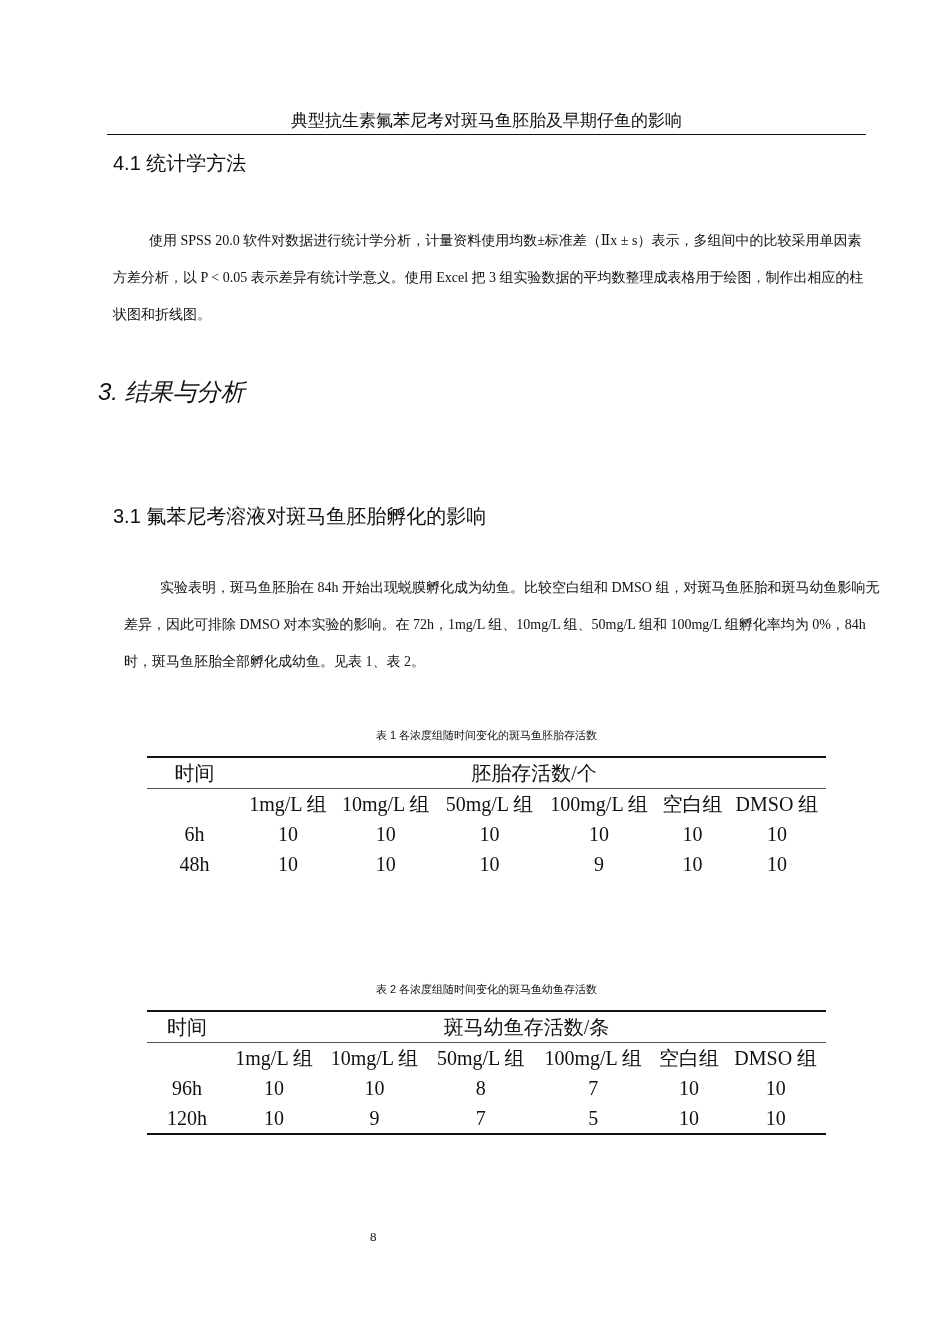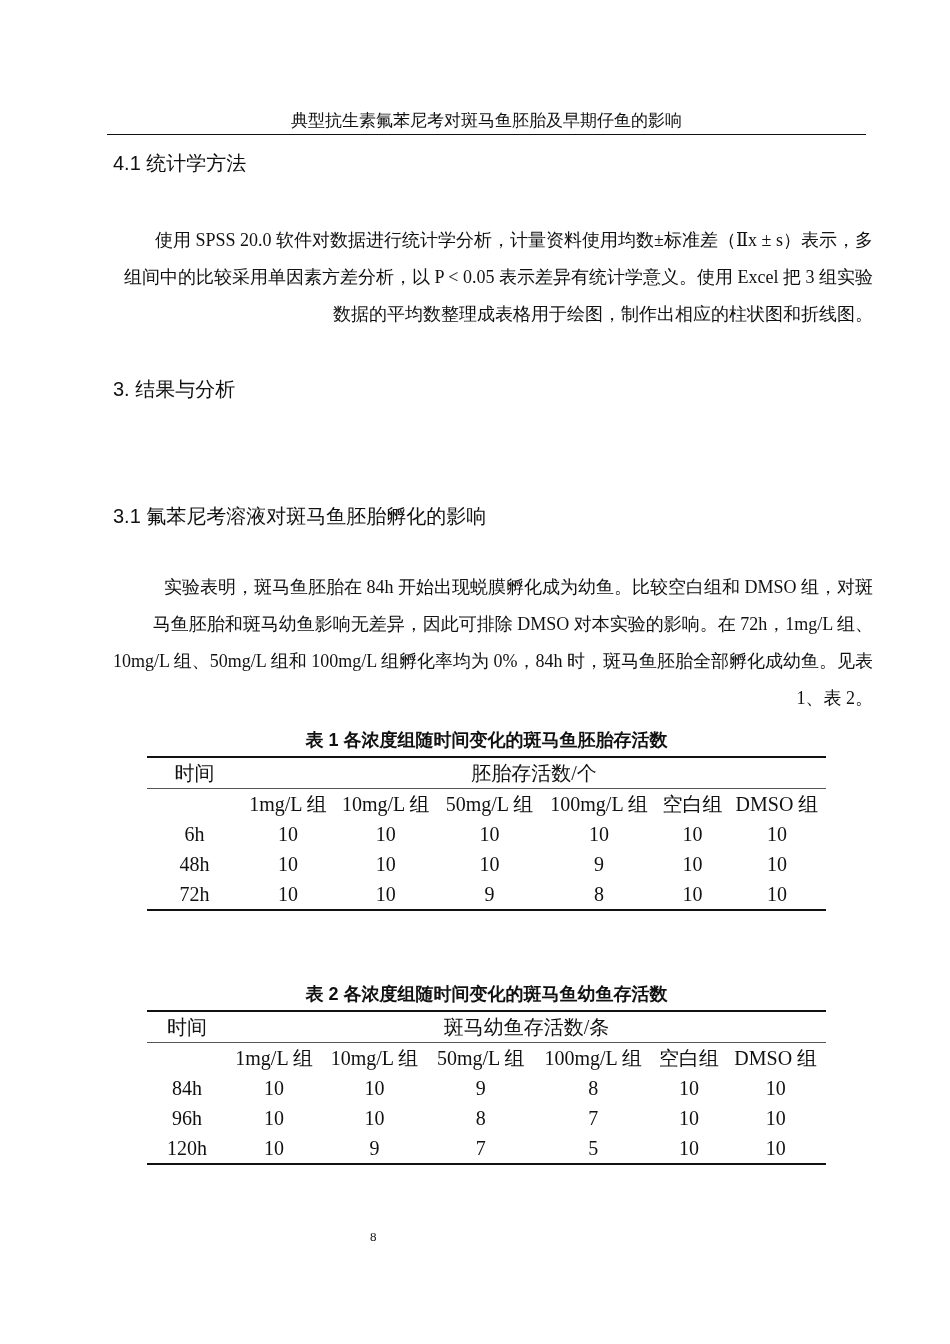--- a/index.html
+++ b/index.html
@@ -10,30 +10,30 @@
   .page-header {
     position: absolute; left: 107px; top: 110px; width: 759px; height: 24px;
     border-bottom: 1.5px solid #111; text-align: center;
     font-size: 17px; line-height: 22px;
   }
   .h2 {
     position: absolute; left: 113px;
     font-family: "Liberation Sans", "DejaVu Sans", sans-serif; font-size: 20px;
   }
   .h1 {
-    position: absolute; left: 113px;
-    font-family: "Liberation Sans", "DejaVu Sans", sans-serif; font-size: 20px;
+    position: absolute; left: 98px;
+    font-family: "Liberation Sans", "DejaVu Sans", sans-serif; font-size: 24px; font-style: italic;
   }
   .para {
     position: absolute; left: 113px; width: 760px;
-    font-size: 18px; line-height: 37px; text-indent: 36px; margin: 0; text-align: right;
+    font-size: 14px; line-height: 37px; text-indent: 36px; margin: 0;
   }
   .tcaption {
     position: absolute; left: 147px; width: 679px; text-align: center;
-    font-family: "Liberation Sans", "DejaVu Sans", sans-serif; font-weight: bold; font-size: 18px;
+    font-family: "Liberation Sans", "DejaVu Sans", sans-serif; font-weight: normal; font-size: 11px;
   }
   table.data {
     position: absolute; left: 147px; width: 679px; border-collapse: collapse;
     font-size: 20px;
   }
   table.data td { text-align: center; height: 30px; padding: 0; }
   table.data tr.top td { border-top: 2.5px solid #111; }
   table.data tr.mid td { border-top: 1.5px solid #555; }
   table.data tr.bottom td { border-bottom: 2.5px solid #111; }
   .pagenum { position: absolute; left: 370px; top: 1229px; font-size: 13px; }
@@ -42,21 +42,21 @@
 <body>
 
 <div class="page-header">典型抗生素氟苯尼考对斑马鱼胚胎及早期仔鱼的影响</div>
 
 <div class="h2" style="top:150px;">4.1 统计学方法</div>
 <p class="para" style="top:222px;">使用 SPSS 20.0 软件对数据进行统计学分析，计量资料使用均数±标准差（Ⅱx ± s）表示，多组间中的比较采用单因素方差分析，以 P &lt; 0.05 表示差异有统计学意义。使用 Excel 把 3 组实验数据的平均数整理成表格用于绘图，制作出相应的柱状图和折线图。</p>
 
 <div class="h1" style="top:376px;">3. 结果与分析</div>
 
 <div class="h2" style="top:503px;">3.1 氟苯尼考溶液对斑马鱼胚胎孵化的影响</div>
-<p class="para" style="top:569px;">实验表明，斑马鱼胚胎在 84h 开始出现蜕膜孵化成为幼鱼。比较空白组和 DMSO 组，对斑马鱼胚胎和斑马幼鱼影响无差异，因此可排除 DMSO 对本实验的影响。在 72h，1mg/L 组、10mg/L 组、50mg/L 组和 100mg/L 组孵化率均为 0%，84h 时，斑马鱼胚胎全部孵化成幼鱼。见表 1、表 2。</p>
+<p class="para" style="top:569px;margin-left:11px;">实验表明，斑马鱼胚胎在 84h 开始出现蜕膜孵化成为幼鱼。比较空白组和 DMSO 组，对斑马鱼胚胎和斑马幼鱼影响无差异，因此可排除 DMSO 对本实验的影响。在 72h，1mg/L 组、10mg/L 组、50mg/L 组和 100mg/L 组孵化率均为 0%，84h 时，斑马鱼胚胎全部孵化成幼鱼。见表 1、表 2。</p>
 
 <div class="tcaption" style="top:728px;">表 1  各浓度组随时间变化的斑马鱼胚胎存活数</div>
 <table class="data" style="top:756px;">
   <tbody>
       <tr class="top">
     <td style="width:95px;">时间</td>
     <td colspan="6">胚胎存活数/个</td>
   </tr>
   <tr class="mid">
     <td></td>
@@ -78,56 +78,38 @@
   </tr>
   <tr>
     <td>48h</td>
     <td>10</td>
     <td>10</td>
     <td>10</td>
     <td>9</td>
     <td>10</td>
     <td>10</td>
   </tr>
-  <tr class="bottom">
-    <td>72h</td>
-    <td>10</td>
-    <td>10</td>
-    <td>9</td>
-    <td>8</td>
-    <td>10</td>
-    <td>10</td>
-  </tr>
 </tbody>
   </table>
 
 <div class="tcaption" style="top:982px;">表 2  各浓度组随时间变化的斑马鱼幼鱼存活数</div>
 <table class="data" style="top:1010px;">
   <tbody>
       <tr class="top">
     <td style="width:80px;">时间</td>
     <td colspan="6">斑马幼鱼存活数/条</td>
   </tr>
   <tr class="mid">
     <td></td>
     <td>1mg/L 组</td>
     <td>10mg/L 组</td>
     <td>50mg/L 组</td>
     <td>100mg/L 组</td>
     <td>空白组</td>
     <td>DMSO 组</td>
-  </tr>
-  <tr>
-    <td>84h</td>
-    <td>10</td>
-    <td>10</td>
-    <td>9</td>
-    <td>8</td>
-    <td>10</td>
-    <td>10</td>
   </tr>
   <tr>
     <td>96h</td>
     <td>10</td>
     <td>10</td>
     <td>8</td>
     <td>7</td>
     <td>10</td>
     <td>10</td>
   </tr>

